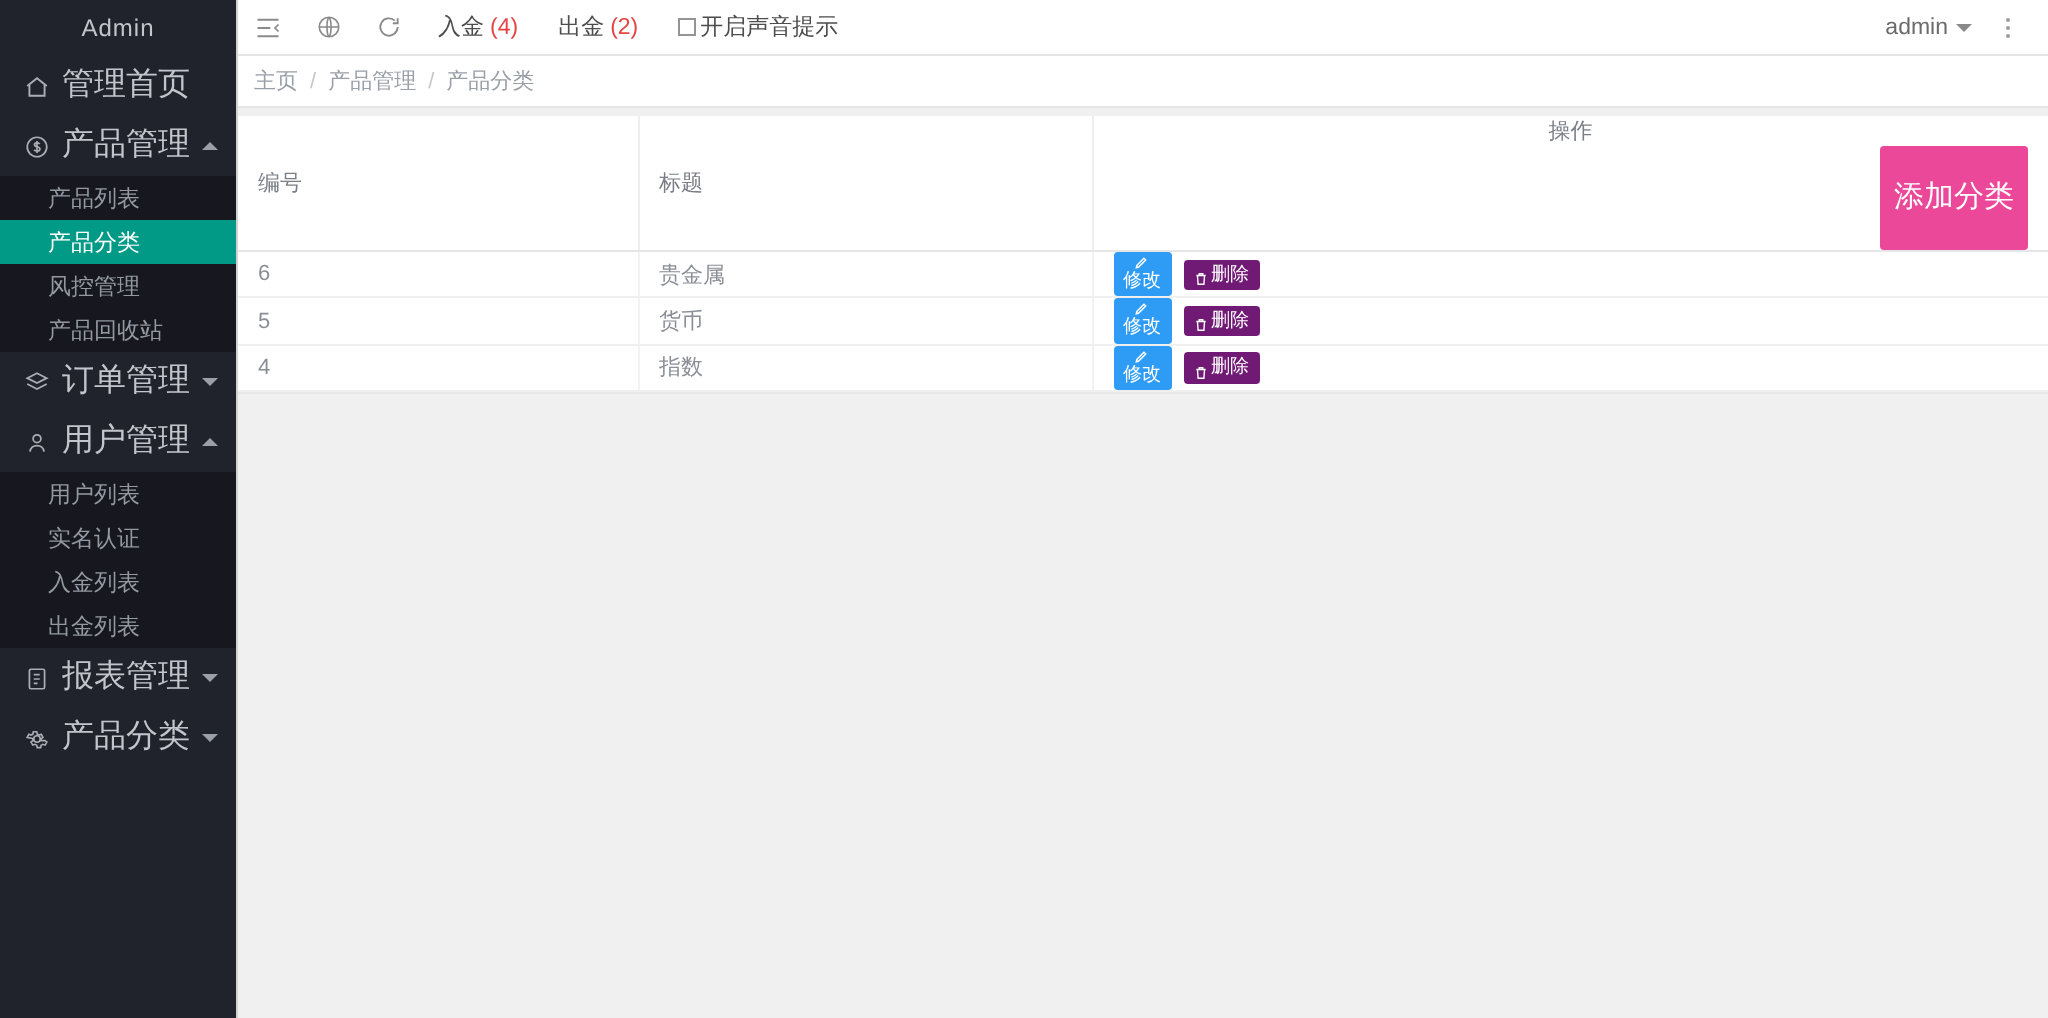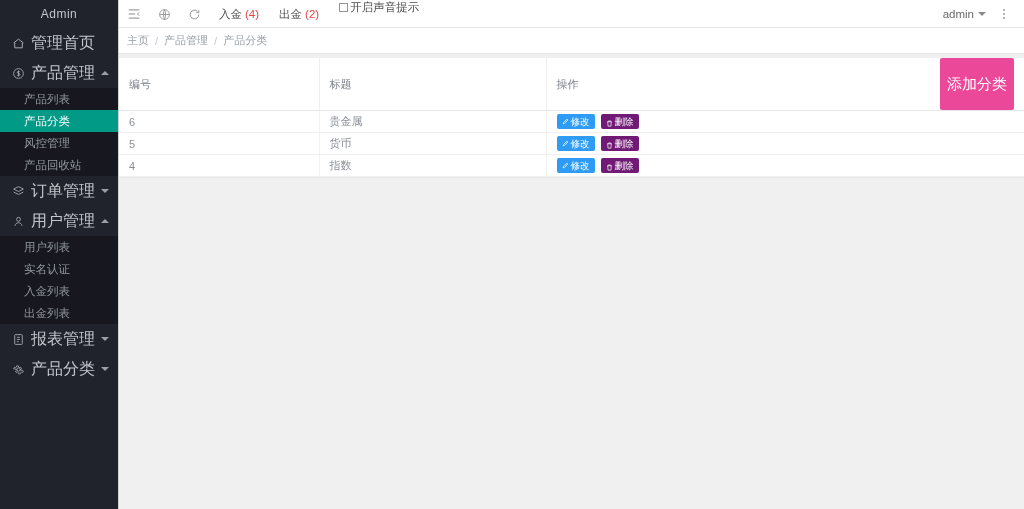--- a/index.html
+++ b/index.html
@@ -82,21 +82,21 @@
 
   
   #header {
     height: 28px;
     background: #ffffff;
     border-bottom: 1px solid #e6e6e6;
     display: flex; align-items: center;
     flex: 0 0 28px;
     padding: 0 10px 0 0;
   }
-  .hdr-left { display: flex; align-items: flex-start; height: 100%; }
+  .hdr-left { display: flex; align-items: center; height: 100%; }
   .hdr-right { margin-left: auto; display: flex; align-items: center; }
   .hdr-icon {
     width: 30px; height: 28px;
     display: flex; align-items: center; justify-content: center;
     color: #8a8a8a;
     cursor: pointer;
   }
   .hdr-icon svg { display: block; }
   .hdr-link {
     font-size: 11.5px;
@@ -176,21 +176,21 @@
     padding: 0 10px;
     border-bottom: 1px solid #f0f0f0;
     border-right: 1px solid #f2f2f2;
     vertical-align: middle;
   }
   table.grid td:last-child { border-right: none; }
   .col-id { width: 200px; margin-left: 28px; }
   .col-title { width: 227px; }
   .col-op { width: auto; }
 
-  .th-op-wrap { display: flex; align-items: center; width: 100%; }
+  .th-op-wrap { display: flex; align-items: center; width: 100%; flex-direction: column; }
   .btn-add {
     margin-left: auto;
     background: #ec4899;
     color: #ffffff;
     font-size: 15px;
     padding: 17px 7px;
     border: none;
     border-radius: 2px;
     cursor: pointer;
     line-height: 1.2;
@@ -204,21 +204,21 @@
     font-size: 9.5px;
     color: #fff;
     border: none;
     border-radius: 2px;
     padding: 2px 5px;
     cursor: pointer;
     line-height: 1.2;
     white-space: nowrap;
     font-family: inherit;
   }
-  .btn-edit { background: #2e9cf5; }
+  .btn-edit { background: #2e9cf5; flex-direction: column; }
   .btn-del  { background: #701a75; align-items: flex-end; }
   .btn-sm svg { margin-right: 2px; display: block; }
 </style>
 </head>
 <body>
 
 <aside id="sidebar">
   <div class="logo">Admin</div>
 
   <div class="nav-group">

